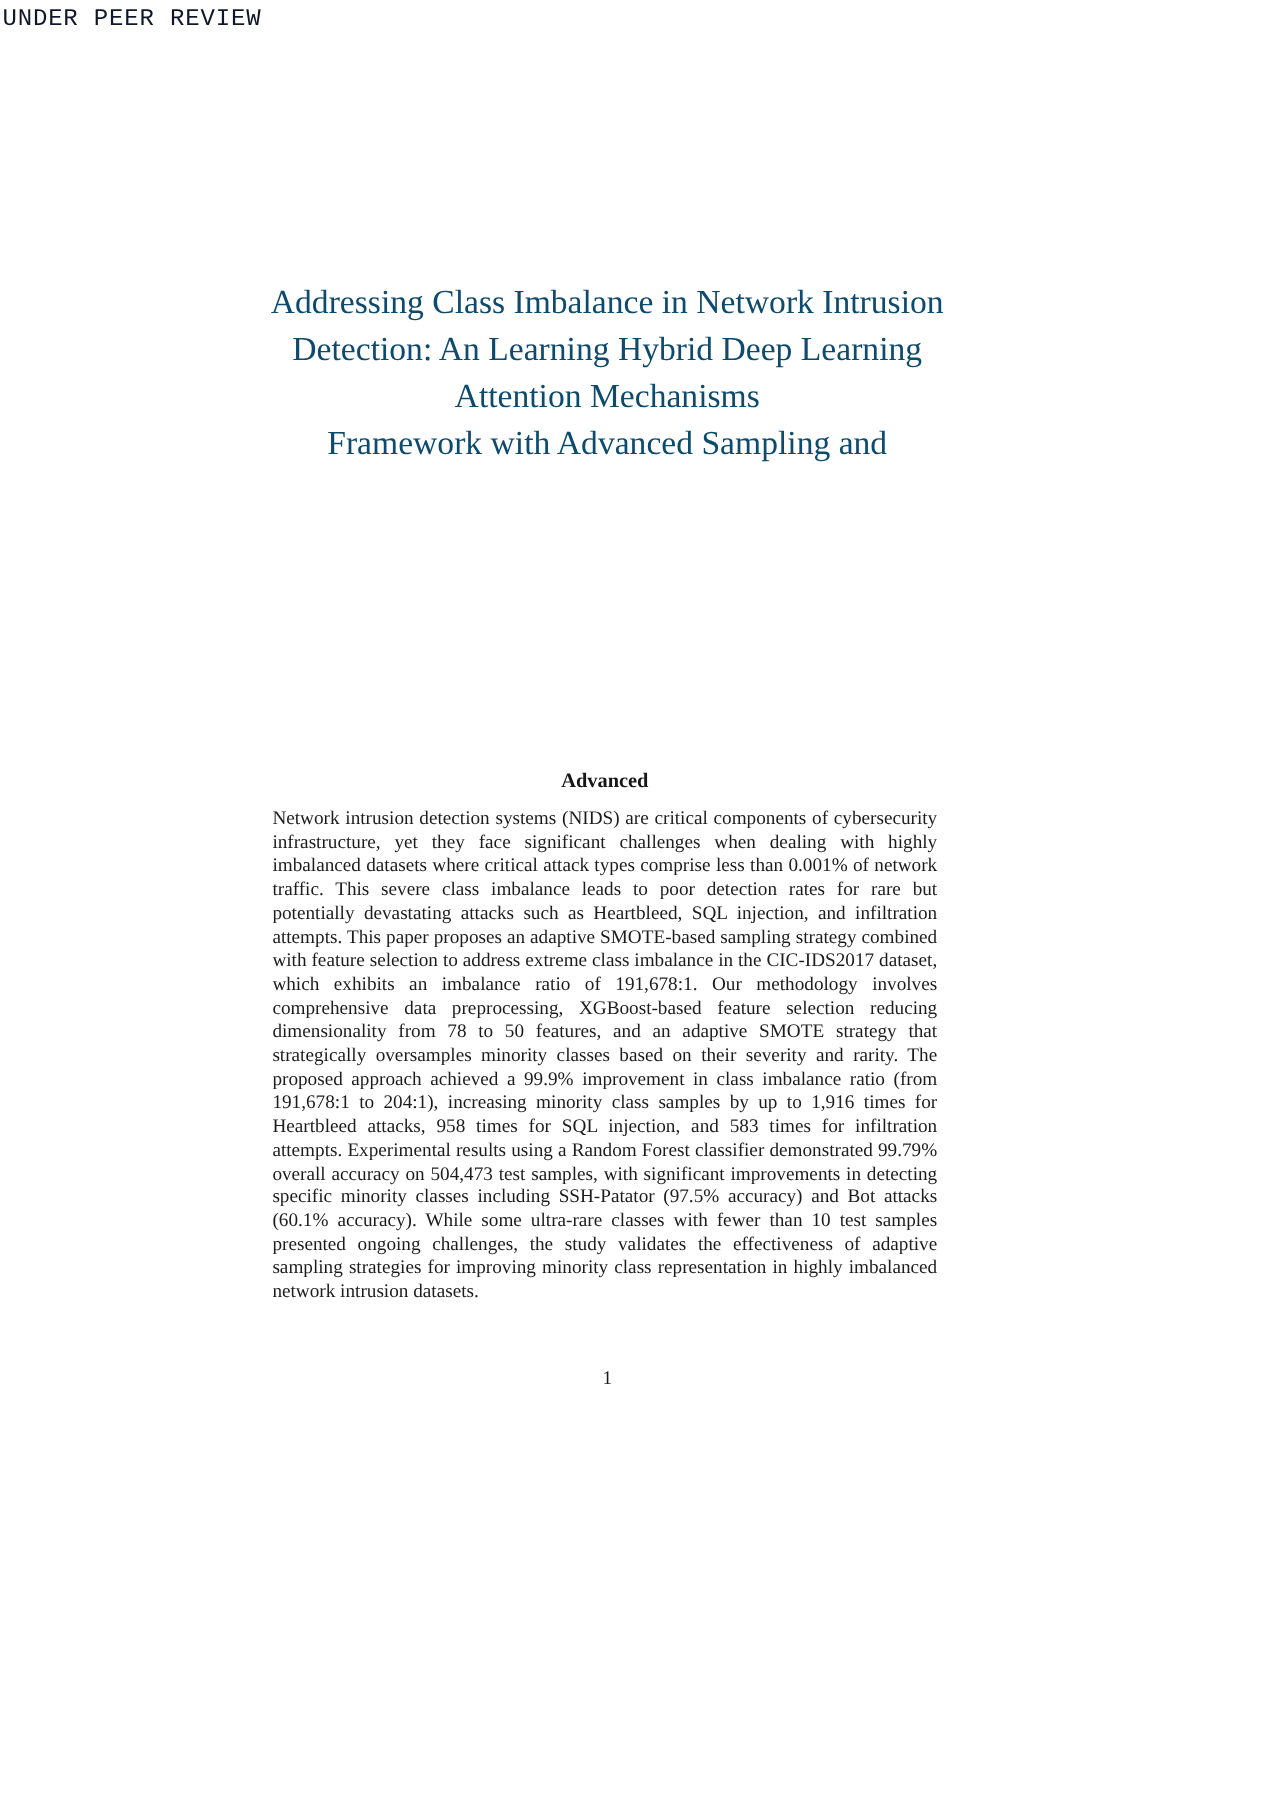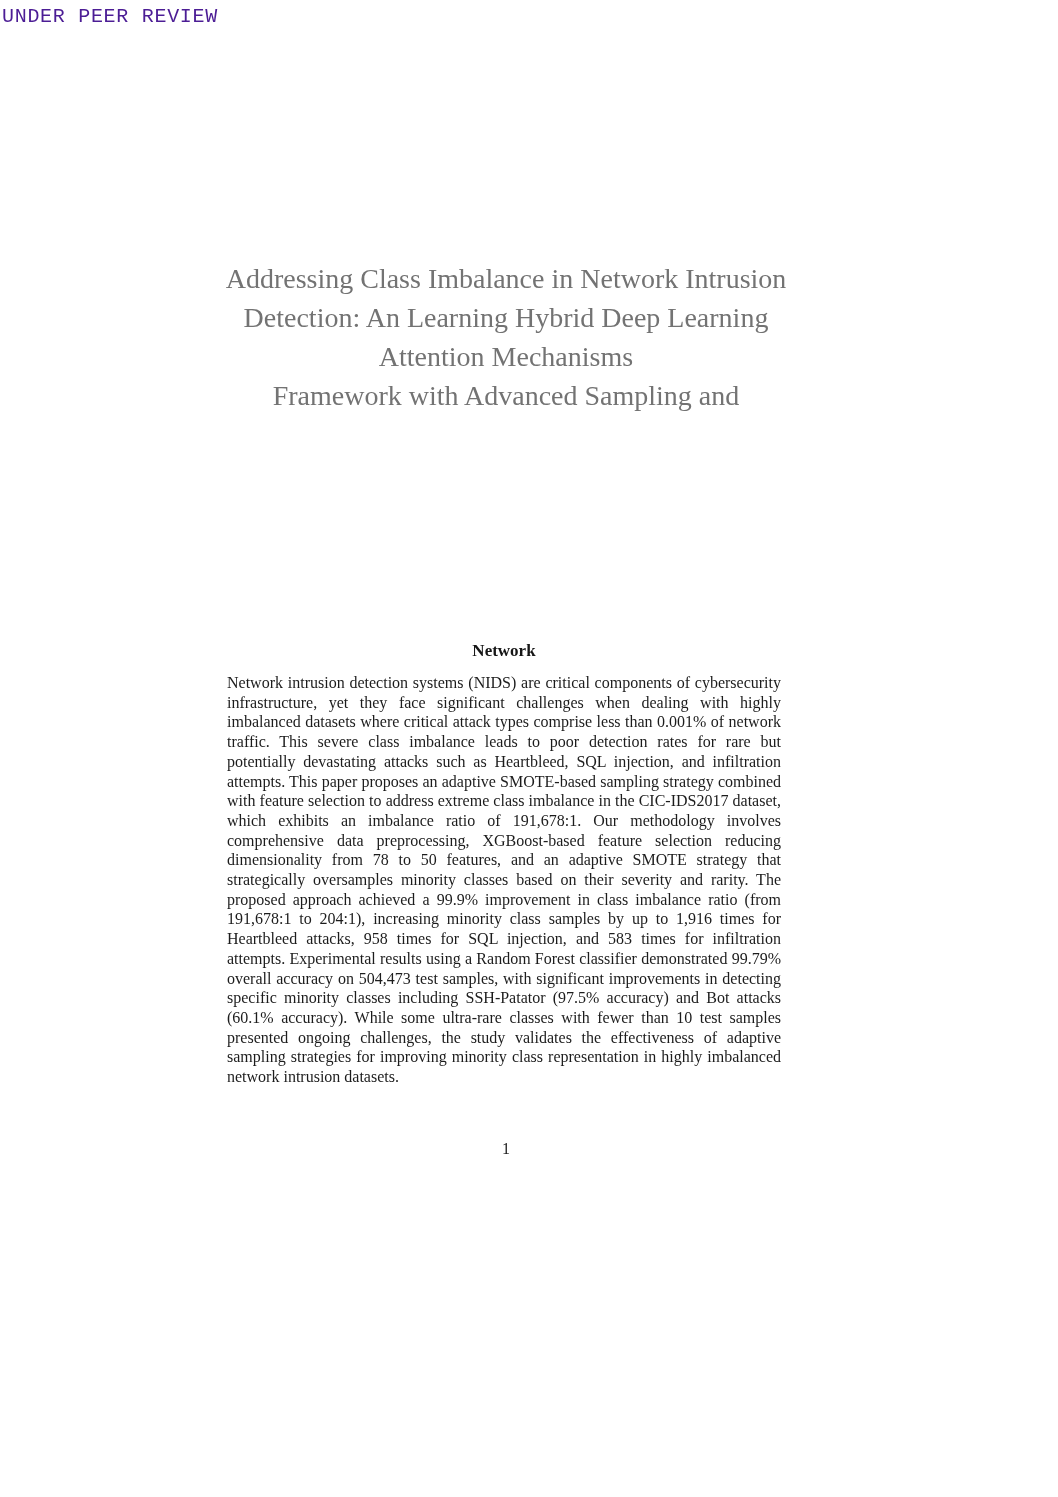--- a/index.html
+++ b/index.html
@@ -15,34 +15,33 @@
     color: #1a1a1a;
     overflow: hidden;
   }
   .watermark {
     position: absolute;
     top: 5px;
     left: 2px;
     font-family: "Liberation Mono", "DejaVu Sans Mono", monospace;
     font-size: 20px;
     letter-spacing: 0.7px;
-    color: #4c1d95;
+    color: #0f172a;
     white-space: pre;
   }
   .title-block {
     position: absolute;
     top: 233px;
     left: 0;
     width: 1012px;
     text-align: center;
     font-size: 28px;
     line-height: 39px;
     font-weight: 400;
-    color: #737373;
-    margin-top: 26px;
+    color: #0c4a6e;
   }
   .title-line {
     white-space: nowrap;
   }
   .abstract-section {
     position: absolute;
     top: 641px;
     left: 215px;
     width: 578px;
   }
@@ -77,17 +76,17 @@
 <div class="watermark">UNDER PEER REVIEW</div>
 
 <div class="title-block">
   <div class="title-line">Addressing Class Imbalance in Network Intrusion</div>
   <div class="title-line">Detection: An Learning Hybrid Deep Learning</div>
   <div class="title-line">Attention Mechanisms</div>
   <div class="title-line">Framework with Advanced Sampling and</div>
 </div>
 
 <section class="abstract-section">
-  <h2 class="abstract-heading">Network</h2>
+  <h2 class="abstract-heading">Advanced</h2>
   <p class="abstract-body">Network intrusion detection systems (NIDS) are critical components of cybersecurity infrastructure, yet they face significant challenges when dealing with highly imbalanced datasets where critical attack types comprise less than 0.001% of network traffic. This severe class imbalance leads to poor detection rates for rare but potentially devastating attacks such as Heartbleed, SQL injection, and infiltration attempts. This paper proposes an adaptive SMOTE-based sampling strategy combined with feature selection to address extreme class imbalance in the CIC-IDS2017 dataset, which exhibits an imbalance ratio of 191,678:1. Our methodology involves comprehensive data preprocessing, XGBoost-based feature selection reducing dimensionality from 78 to 50 features, and an adaptive SMOTE strategy that strategically oversamples minority classes based on their severity and rarity. The proposed approach achieved a 99.9% improvement in class imbalance ratio (from 191,678:1 to 204:1), increasing minority class samples by up to 1,916 times for Heartbleed attacks, 958 times for SQL injection, and 583 times for infiltration attempts. Experimental results using a Random Forest classifier demonstrated 99.79% overall accuracy on 504,473 test samples, with significant improvements in detecting specific minority classes including SSH-Patator (97.5% accuracy) and Bot attacks (60.1% accuracy). While some ultra-rare classes with fewer than 10 test samples presented ongoing challenges, the study validates the effectiveness of adaptive sampling strategies for improving minority class representation in highly imbalanced network intrusion datasets.</p>
 </section>
 
 <div class="page-number">1</div>
 
 </body></html>

